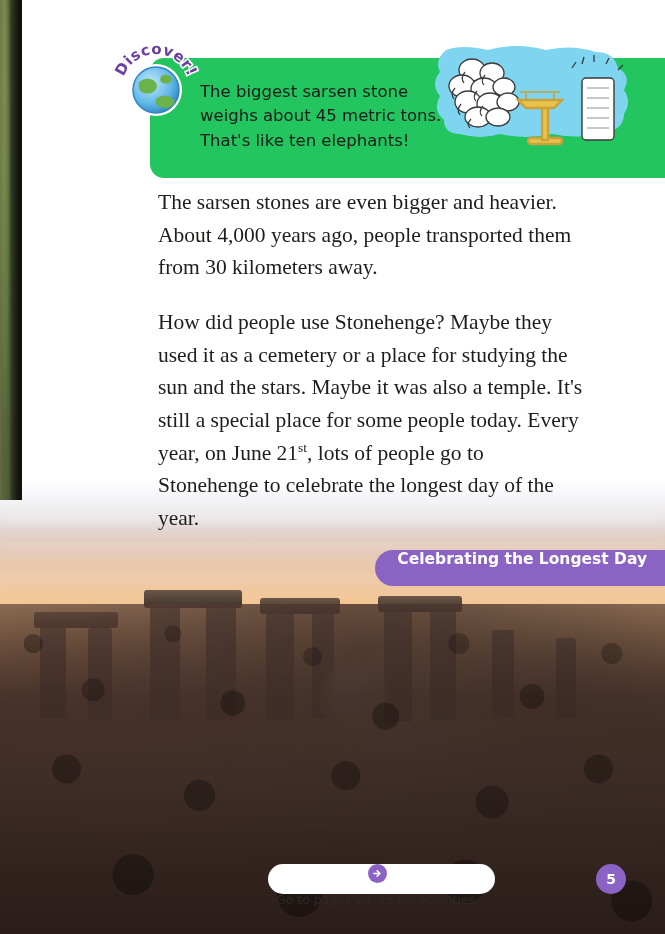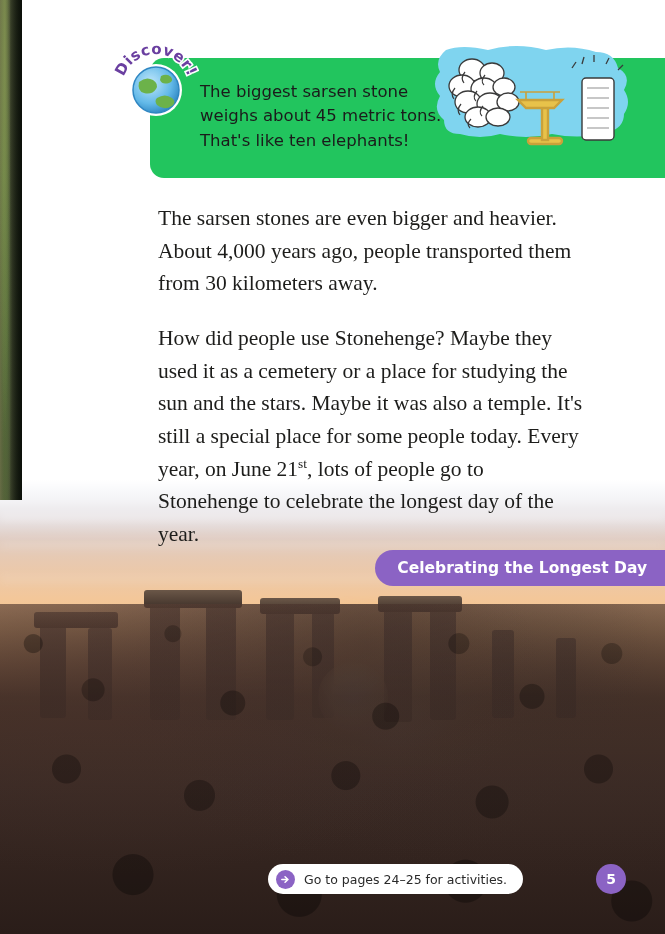--- a/index.html
+++ b/index.html
@@ -99,21 +99,21 @@
 
   
   .body-copy {
     position: absolute;
     left: 158px;
     top: 186px;
     width: 430px;
     z-index: 3;
   }
   .body-copy p {
-    margin: 16px 0 22px 0;
+    margin: 0 0 22px 0;
     font-family: "Liberation Serif", serif;
     font-size: 21.5px;
     line-height: 1.52;
     color: #1d1d1b;
   }
   .body-copy p:last-child { margin-bottom: 0; }
   sup {
     font-size: 0.62em;
     vertical-align: super;
     line-height: 0;
@@ -224,21 +224,20 @@
   }
 
   
   .caption-banner {
     position: absolute;
     right: 0;
     top: 550px;
     height: 36px;
     padding: 0 18px 0 22px;
     display: flex;
-    align-items: center;
     background: #8b63c4;
     border-radius: 18px 0 0 18px;
     color: #ffffff;
     font-family: "DejaVu Sans", sans-serif;
     font-size: 15.5px;
     font-weight: bold;
     z-index: 7;
   }
 
   
@@ -247,20 +246,21 @@
     left: 268px;
     bottom: 40px;
     height: 30px;
     padding: 0 16px 0 8px;
     display: flex;
     align-items: center;
     gap: 9px;
     background: #ffffff;
     border-radius: 15px;
     z-index: 8;
+    flex-direction: column;
   }
   .arrow-circle {
     width: 19px;
     height: 19px;
     border-radius: 50%;
     background: #8b63c4;
     display: flex;
     align-items: center;
     justify-content: center;
     flex: 0 0 auto;

